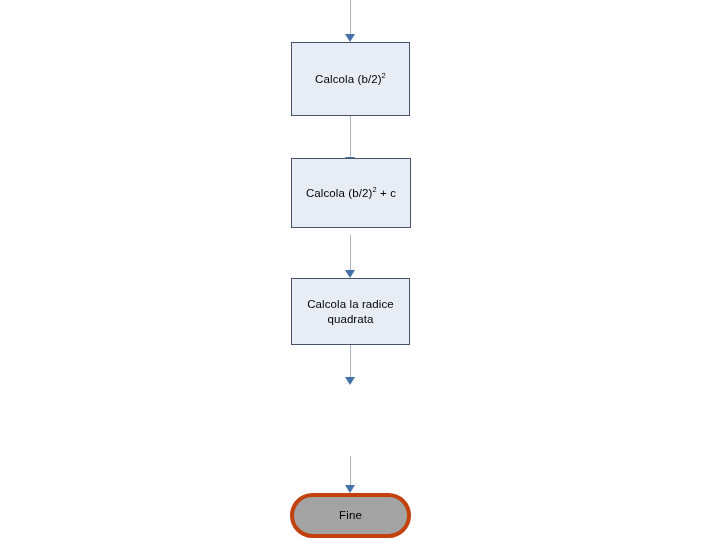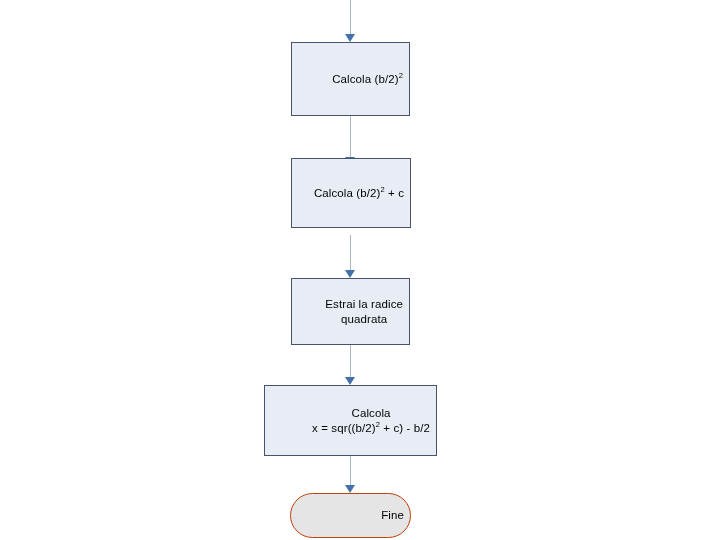--- a/index.html
+++ b/index.html
@@ -8,31 +8,31 @@
     font-family:"Liberation Sans","DejaVu Sans",sans-serif;
     overflow:hidden;position:relative;
   }
   #canvas{position:absolute;left:0;top:0;width:720px;height:540px;}
 
   .node{
     position:absolute;
     background:#e8edf5;
     border:1px solid #48536b;
     box-sizing:border-box;
-    display:flex;align-items:center;justify-content:flex-end;
+    display:flex;align-items:center;justify-content:center;
     text-align:center;
     color:#000000;
     font-size:11.5px;
     line-height:15px;
     letter-spacing:.1px;
   }
   .node .txt{display:block;padding:0 6px;}
   .terminal{
-    background:#e5e5e5;
-    border:1px solid #c2410c;
+    background:#a3a3a3;
+    border:4px solid #c2410c;
     border-radius:40px;
   }
   sup{font-size:7.5px;line-height:0;vertical-align:super;}
 
   .conn{position:absolute;}
   .conn .line{
     position:absolute;left:0;top:0;
     width:1px;background:#a8b4c4;
   }
   .conn .head{
@@ -65,31 +65,28 @@
   <div class="node" style="left:291px;top:158px;width:120px;height:70px;">
     <span class="txt"><span>Calcola (b/2)</span><sup>2</sup><span> + c</span></span>
   </div>
 
   <div class="conn" style="left:350px;top:235px;height:43px;">
     <div class="line" style="height:35px;"></div>
     <div class="head" style="top:35px;"></div>
   </div>
 
   <div class="node" style="left:291px;top:278px;width:119px;height:67px;">
-    <span class="txt"><span>Estrai la radice</span><br><span>quadrata</span></span>
+    <span class="txt"><span>Calcola la radice</span><br><span>quadrata</span></span>
   </div>
 
   <div class="conn" style="left:350px;top:345px;height:40px;">
     <div class="line" style="height:32px;"></div>
     <div class="head" style="top:32px;"></div>
   </div>
 
-  <div class="node" style="left:264px;top:385px;width:173px;height:71px;">
-    <span class="txt"><span>Calcola</span><br><span>x = sqr((b/2)</span><sup>2</sup><span> + c) - b/2</span></span>
-  </div>
 
   <div class="conn" style="left:350px;top:456px;height:37px;">
     <div class="line" style="height:29px;"></div>
     <div class="head" style="top:29px;"></div>
   </div>
 
   <div class="node terminal" style="left:290px;top:493px;width:121px;height:45px;">
     <span class="txt">Fine</span>
   </div>
 

